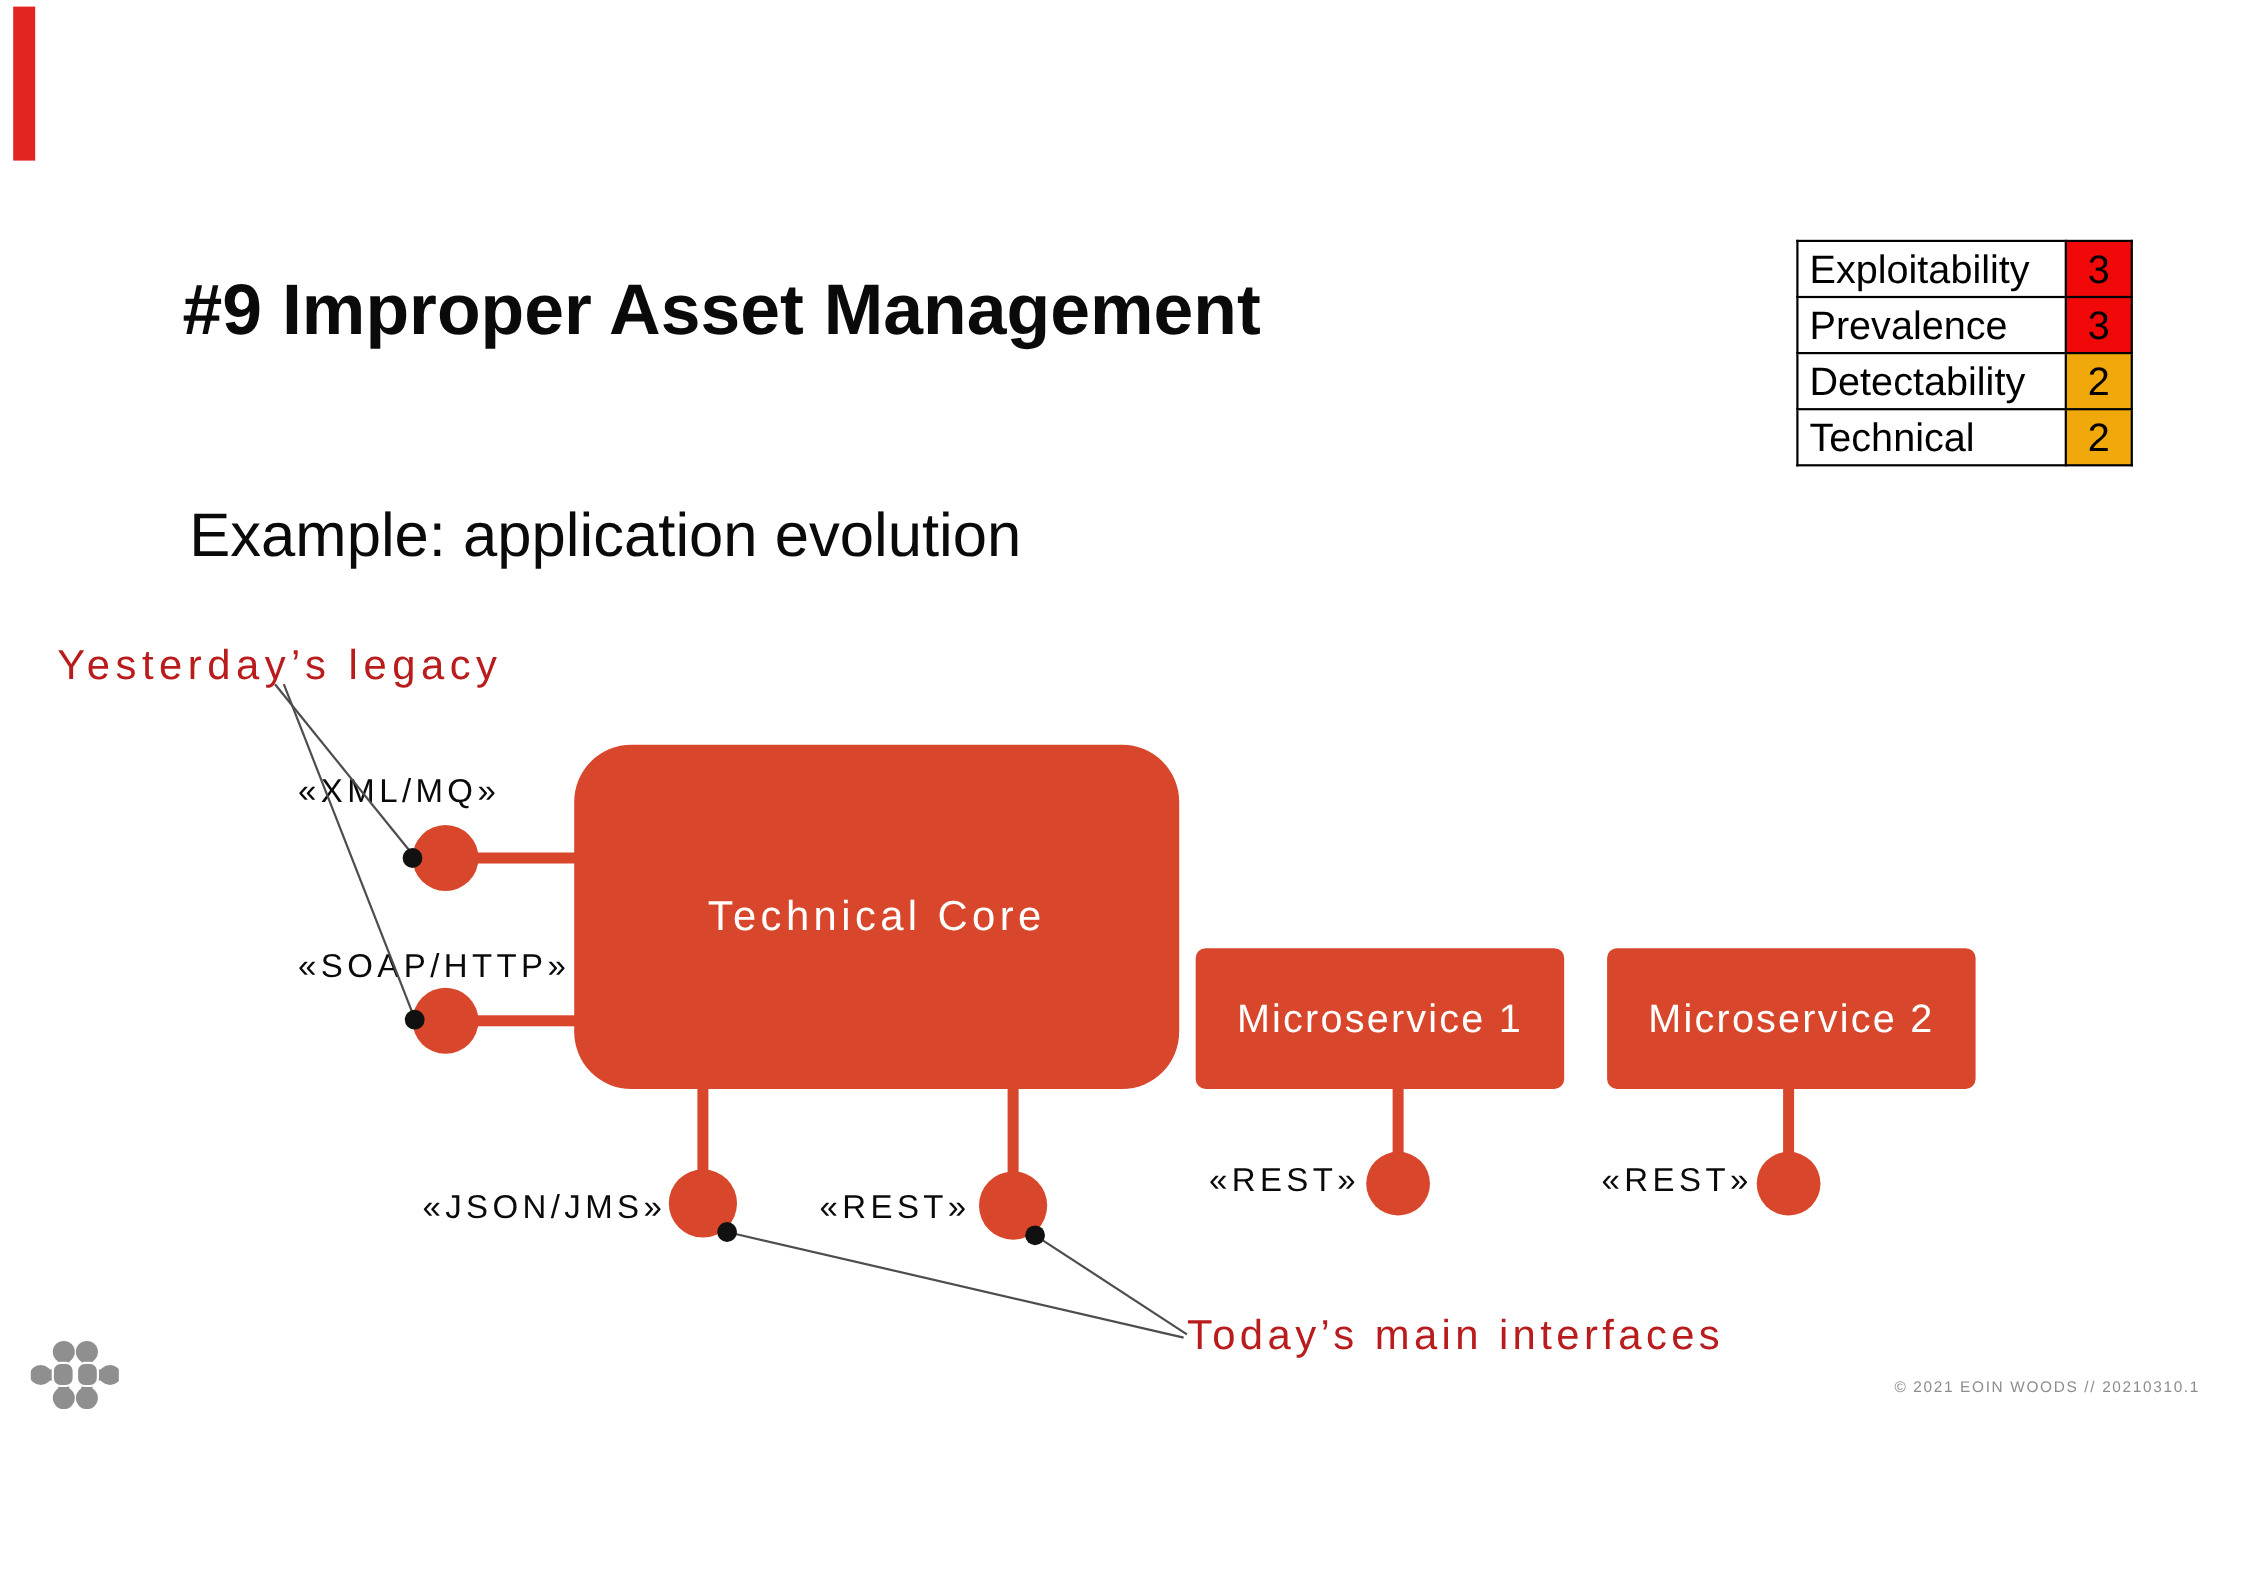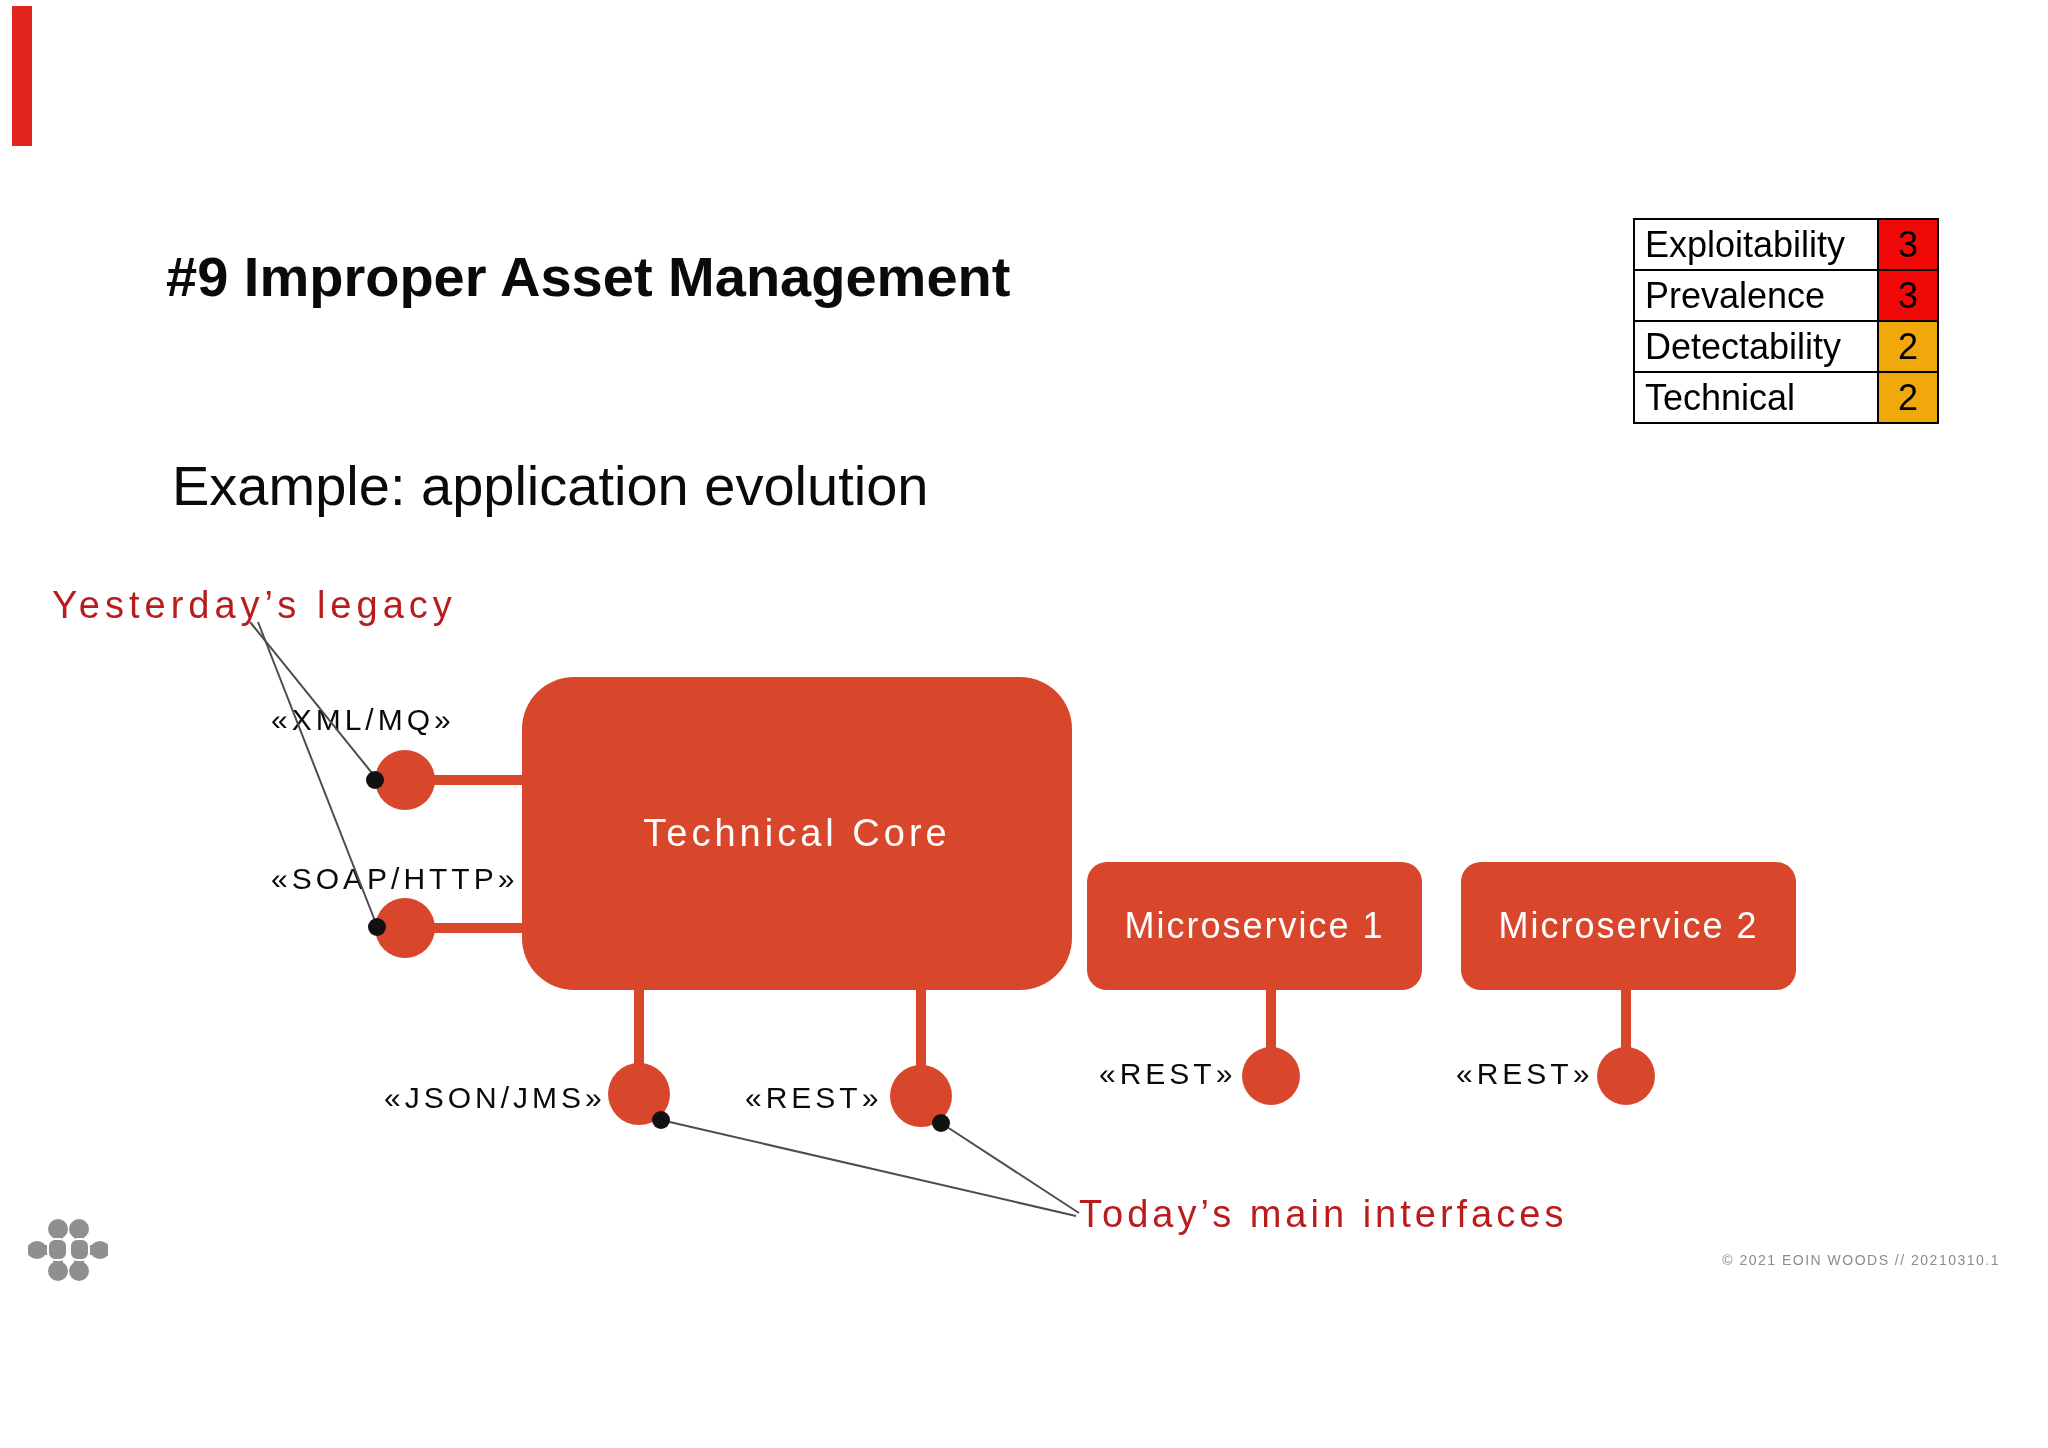--- a/index.html
+++ b/index.html
@@ -4,42 +4,42 @@
 <style>
   html,body{margin:0;padding:0;background:#ffffff;}
   body{width:2048px;height:1448px;overflow:hidden;
        font-family:"Liberation Sans","DejaVu Sans",sans-serif;}
   .slide{position:relative;width:2048px;height:1448px;background:#ffffff;}
 
   .abs{position:absolute;}
 
   .accent-bar{left:12px;top:6px;width:20px;height:140px;background:#E2251E;}
 
-  .title{left:166px;top:246px;font-size:56px;font-weight:bold;color:#0a0a0a;
+  .title{left:166px;top:246px;font-size:65px;font-weight:bold;color:#0a0a0a;
          line-height:1.1;white-space:nowrap;letter-spacing:0px;}
   .subtitle{left:172px;top:453px;font-size:56px;color:#0a0a0a;white-space:nowrap;}
 
   
   .risk-table{left:1633px;top:218px;border-collapse:collapse;padding-left:26px;}
   .risk-table td{border:2px solid #000;height:49px;font-size:36px;color:#000;}
   .risk-table .lbl{width:232px;background:#fff;padding:0 0 0 10px;}
   .risk-table .val{width:58px;text-align:center;padding:0;}
   .lvl-high{background:#F10808;}
   .lvl-med{background:#F0A80A;}
 
   
   .note{font-size:38px;color:#b91c1c;letter-spacing:5px;white-space:nowrap;}
   .iface{font-size:30px;color:#0a0a0a;letter-spacing:4px;white-space:nowrap;}
 
   
   .node{background:#D8472B;color:#ffffff;display:flex;align-items:center;
         justify-content:center;white-space:nowrap;}
   .monolith{left:522px;top:677px;width:550px;height:313px;border-radius:52px;
             font-size:38px;letter-spacing:4px;}
-  .micro{width:335px;height:128px;border-radius:20px;font-size:36px;letter-spacing:2px;}
+  .micro{width:335px;height:128px;border-radius:9px;font-size:36px;letter-spacing:2px;}
   .micro1{left:1087px;top:862px;}
   .micro2{left:1461px;top:862px;}
 
   .port{background:#D8472B;border-radius:50%;}
   .conn{background:#D8472B;}
 
   .copyright{top:1252px;right:48px;font-size:14px;color:#8C8C8C;
              letter-spacing:1.5px;white-space:nowrap;}
 
   .overlay{left:0;top:0;width:2048px;height:1448px;pointer-events:none;}

